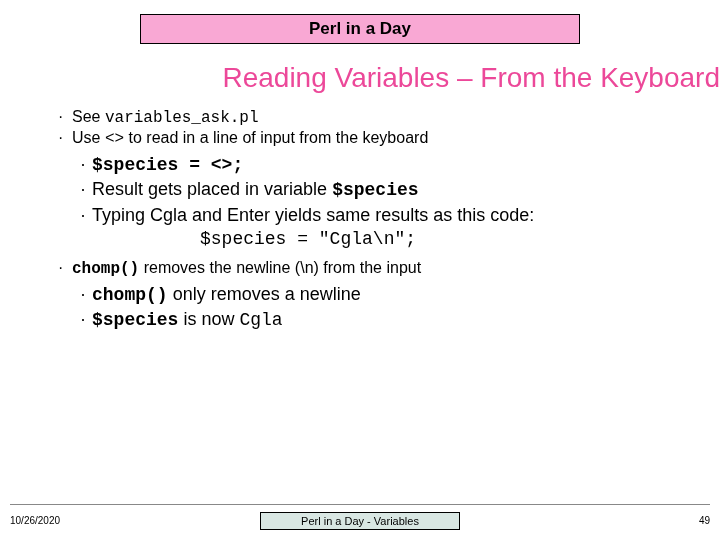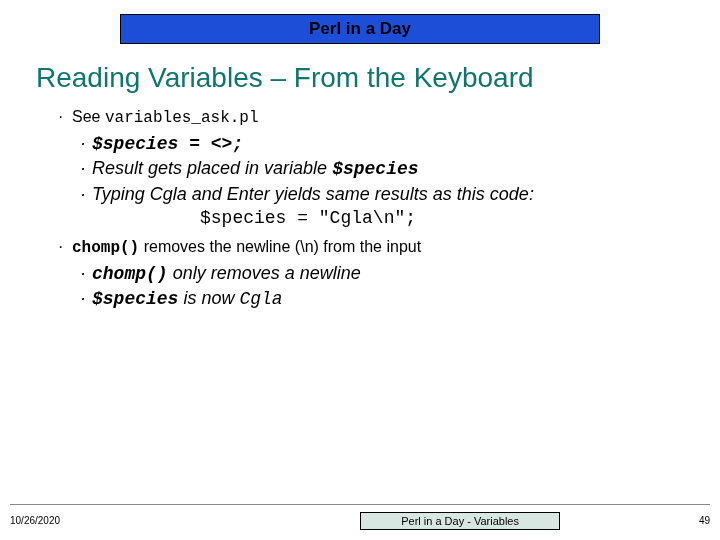--- a/index.html
+++ b/index.html
@@ -6,32 +6,33 @@
   body {
     width: 720px;
     height: 540px;
     background: #fff;
     font-family: Arial, Helvetica, sans-serif;
     position: relative;
     overflow: hidden;
   }
   .header-box {
     margin: 14px auto 0;
-    width: 480px;
-    background: #1d4ed8;
+    width: 440px;
+    background: #f9a8d4;
     border: 1px solid #000;
     text-align: center;
     padding: 4px 0;
     font-weight: bold;
     font-size: 17px;
   }
   .title {
     font-size: 28px;
-    color: #0f766e;
+    color: #ec4899;
     margin: 18px 0 14px 36px;
+    text-align: right;
   }
   .content {
     margin-left: 58px;
     margin-right: 20px;
   }
   .lvl1 {
     font-size: 16px;
     color: #000;
     margin-bottom: 2px;
   }
@@ -41,21 +42,20 @@
   }
   .lvl2-group {
     margin-left: 22px;
     margin-top: 4px;
     margin-bottom: 10px;
   }
   .lvl2 {
     font-size: 18px;
     color: #000;
     line-height: 1.35;
-    font-style: italic;
   }
   .lvl2 .dot {
     display: inline-block;
     width: 12px;
   }
   .code {
     font-family: "Courier New", Courier, monospace;
   }
   .bold { font-weight: bold; }
   .code-line {
@@ -79,21 +79,21 @@
     align-items: center;
     padding: 0 10px 6px;
   }
   .footer-date {
     font-size: 10px;
     color: #000;
     width: 150px;
   }
   .footer-center {
     flex: 1;
-    text-align: right;
+    text-align: center;
   }
   .footer-box {
     display: inline-block;
     background: #d9e7e3;
     border: 1px solid #000;
     font-size: 11px;
     padding: 2px 40px;
   }
   .footer-num {
     font-size: 10px;
@@ -109,20 +109,23 @@
 </div>
 
 <div class="title">Reading Variables – From the Keyboard</div>
 
 <div class="content">
 
   <div class="lvl1">
     <span class="dot">·</span><span>See </span><span class="code">variables_ask.pl</span>
   </div>
 
+  <div class="lvl1">
+    <span class="dot">·</span><span>Use </span><span class="code">&lt;&gt;</span><span> to read in a line of input from the keyboard</span>
+  </div>
 
   <div class="lvl2-group">
     <div class="lvl2">
       <span class="dot">·</span><span class="code bold">$species = &lt;&gt;;</span>
     </div>
     <div class="lvl2">
       <span class="dot">·</span><span>Result gets placed in variable </span><span class="code bold">$species</span>
     </div>
     <div class="lvl2">
       <span class="dot">·</span><span>Typing Cgla and Enter yields same results as this code:</span>

